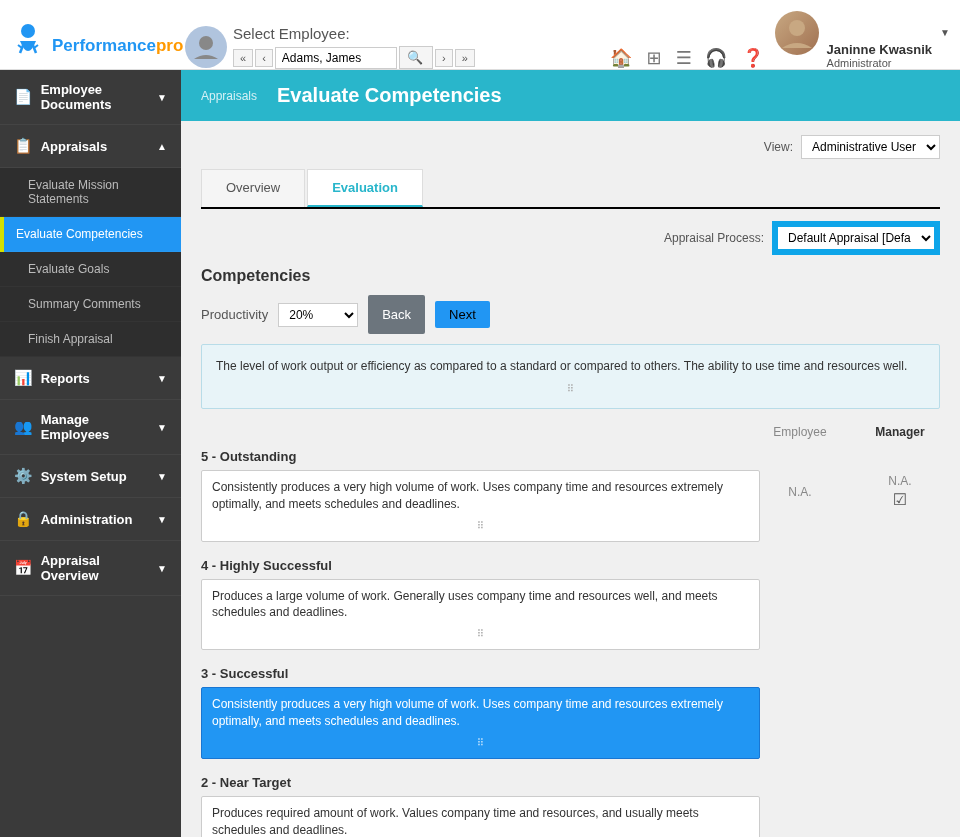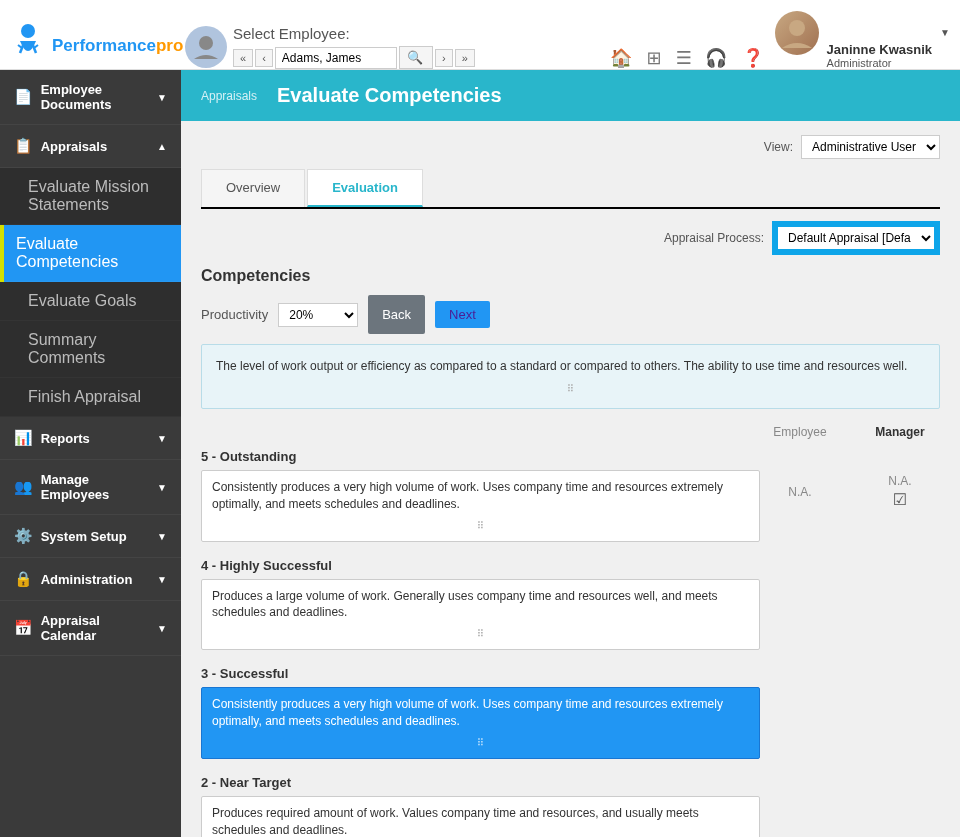--- a/index.html
+++ b/index.html
@@ -138,21 +138,21 @@
     .sidebar-item .chevron { margin-left: auto; font-size: 10px; }
     .sidebar-sub {
       background: #2e2e2e;
     }
     .sidebar-sub-item {
       display: flex;
       align-items: center;
       padding: 10px 14px 10px 28px;
       color: #bbb;
       cursor: pointer;
-      font-size: 16px;
+      font-size: 12px;
       border-bottom: 1px solid rgba(255,255,255,0.03);
     }
     .sidebar-sub-item.active { background: #2196F3; color: #fff; }
     .sidebar-accent-bar {
       width: 4px;
       background: #d4e000;
       align-self: stretch;
       flex-shrink: 0;
     }
 
@@ -267,21 +267,21 @@
       background: #6c757d;
       color: #fff;
       border: none;
       padding: 12px 14px;
       cursor: pointer;
       font-size: 13px;
       border-radius: 2px;
     }
     .btn-next {
       background: #2196F3;
-      color: #4c1d95;
+      color: #000000;
       border: none;
       padding: 6px 14px;
       cursor: pointer;
       font-size: 13px;
       border-radius: 2px;
     }
 
     
     .description-box {
       background: #e8f4f8;
@@ -490,21 +490,21 @@
     </div>
 
     <div class="sidebar-item section-header">
       <span class="icon">🔒</span>
       <span>Administration</span>
       <span class="chevron">▼</span>
     </div>
 
     <div class="sidebar-item section-header">
       <span class="icon">📅</span>
-      <span>Appraisal Calendar</span>
+      <span>Appraisal Overview</span>
       <span class="chevron">▼</span>
     </div>
 
   </div>
 
   <div class="content">
 
     <div class="page-title-bar">
       <span class="breadcrumb-text">Appraisals</span>
       <span style="color:rgba(255,255,255,0.7);"> </span>

